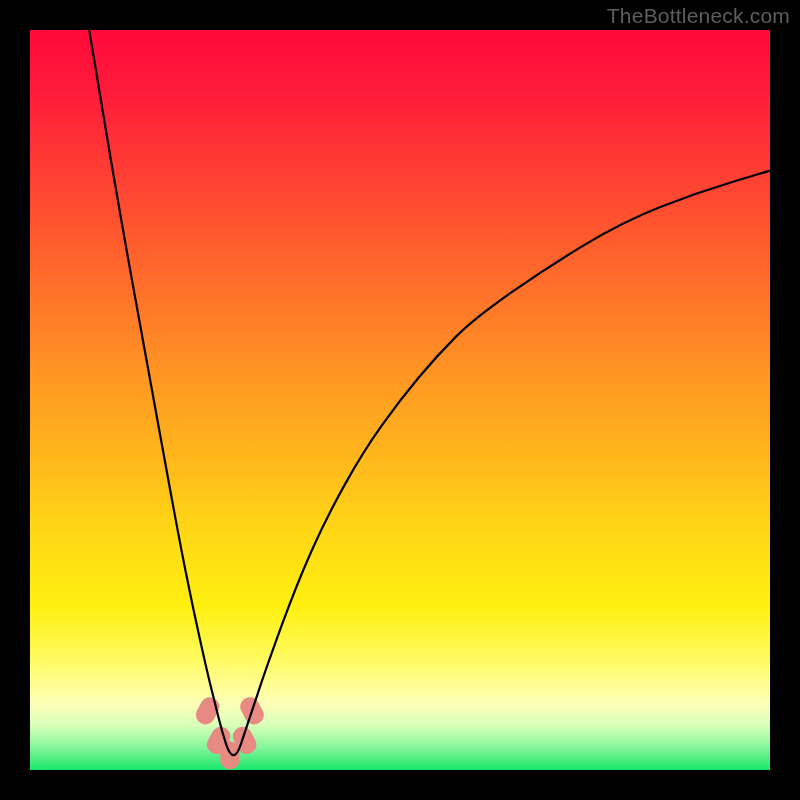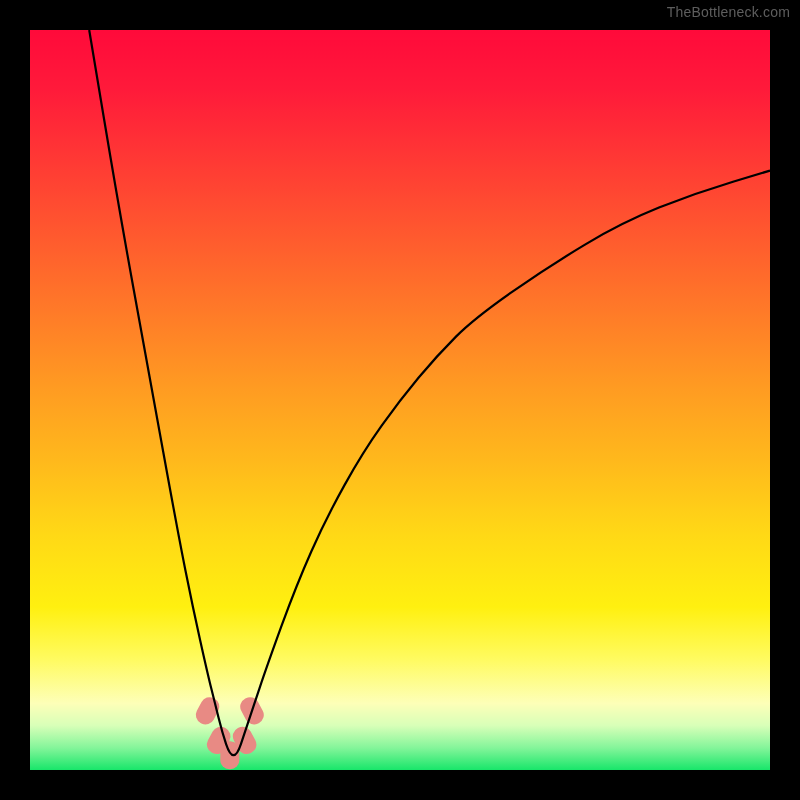--- a/index.html
+++ b/index.html
@@ -41,21 +41,21 @@
       #d8ffb8 94%,
       #84f59a 97%,
       #18e66a 100%
     );
   }
   .watermark {
     position: absolute;
     top: 4px;
     right: 10px;
     color: #5e5e5e;
-    font-size: 14px;
+    font-size: 21px;
     letter-spacing: 0.2px;
     user-select: none;
   }
   svg.curve {
     position: absolute;
     top: 0;
     left: 0;
     width: 740px;
     height: 740px;
     overflow: visible;

